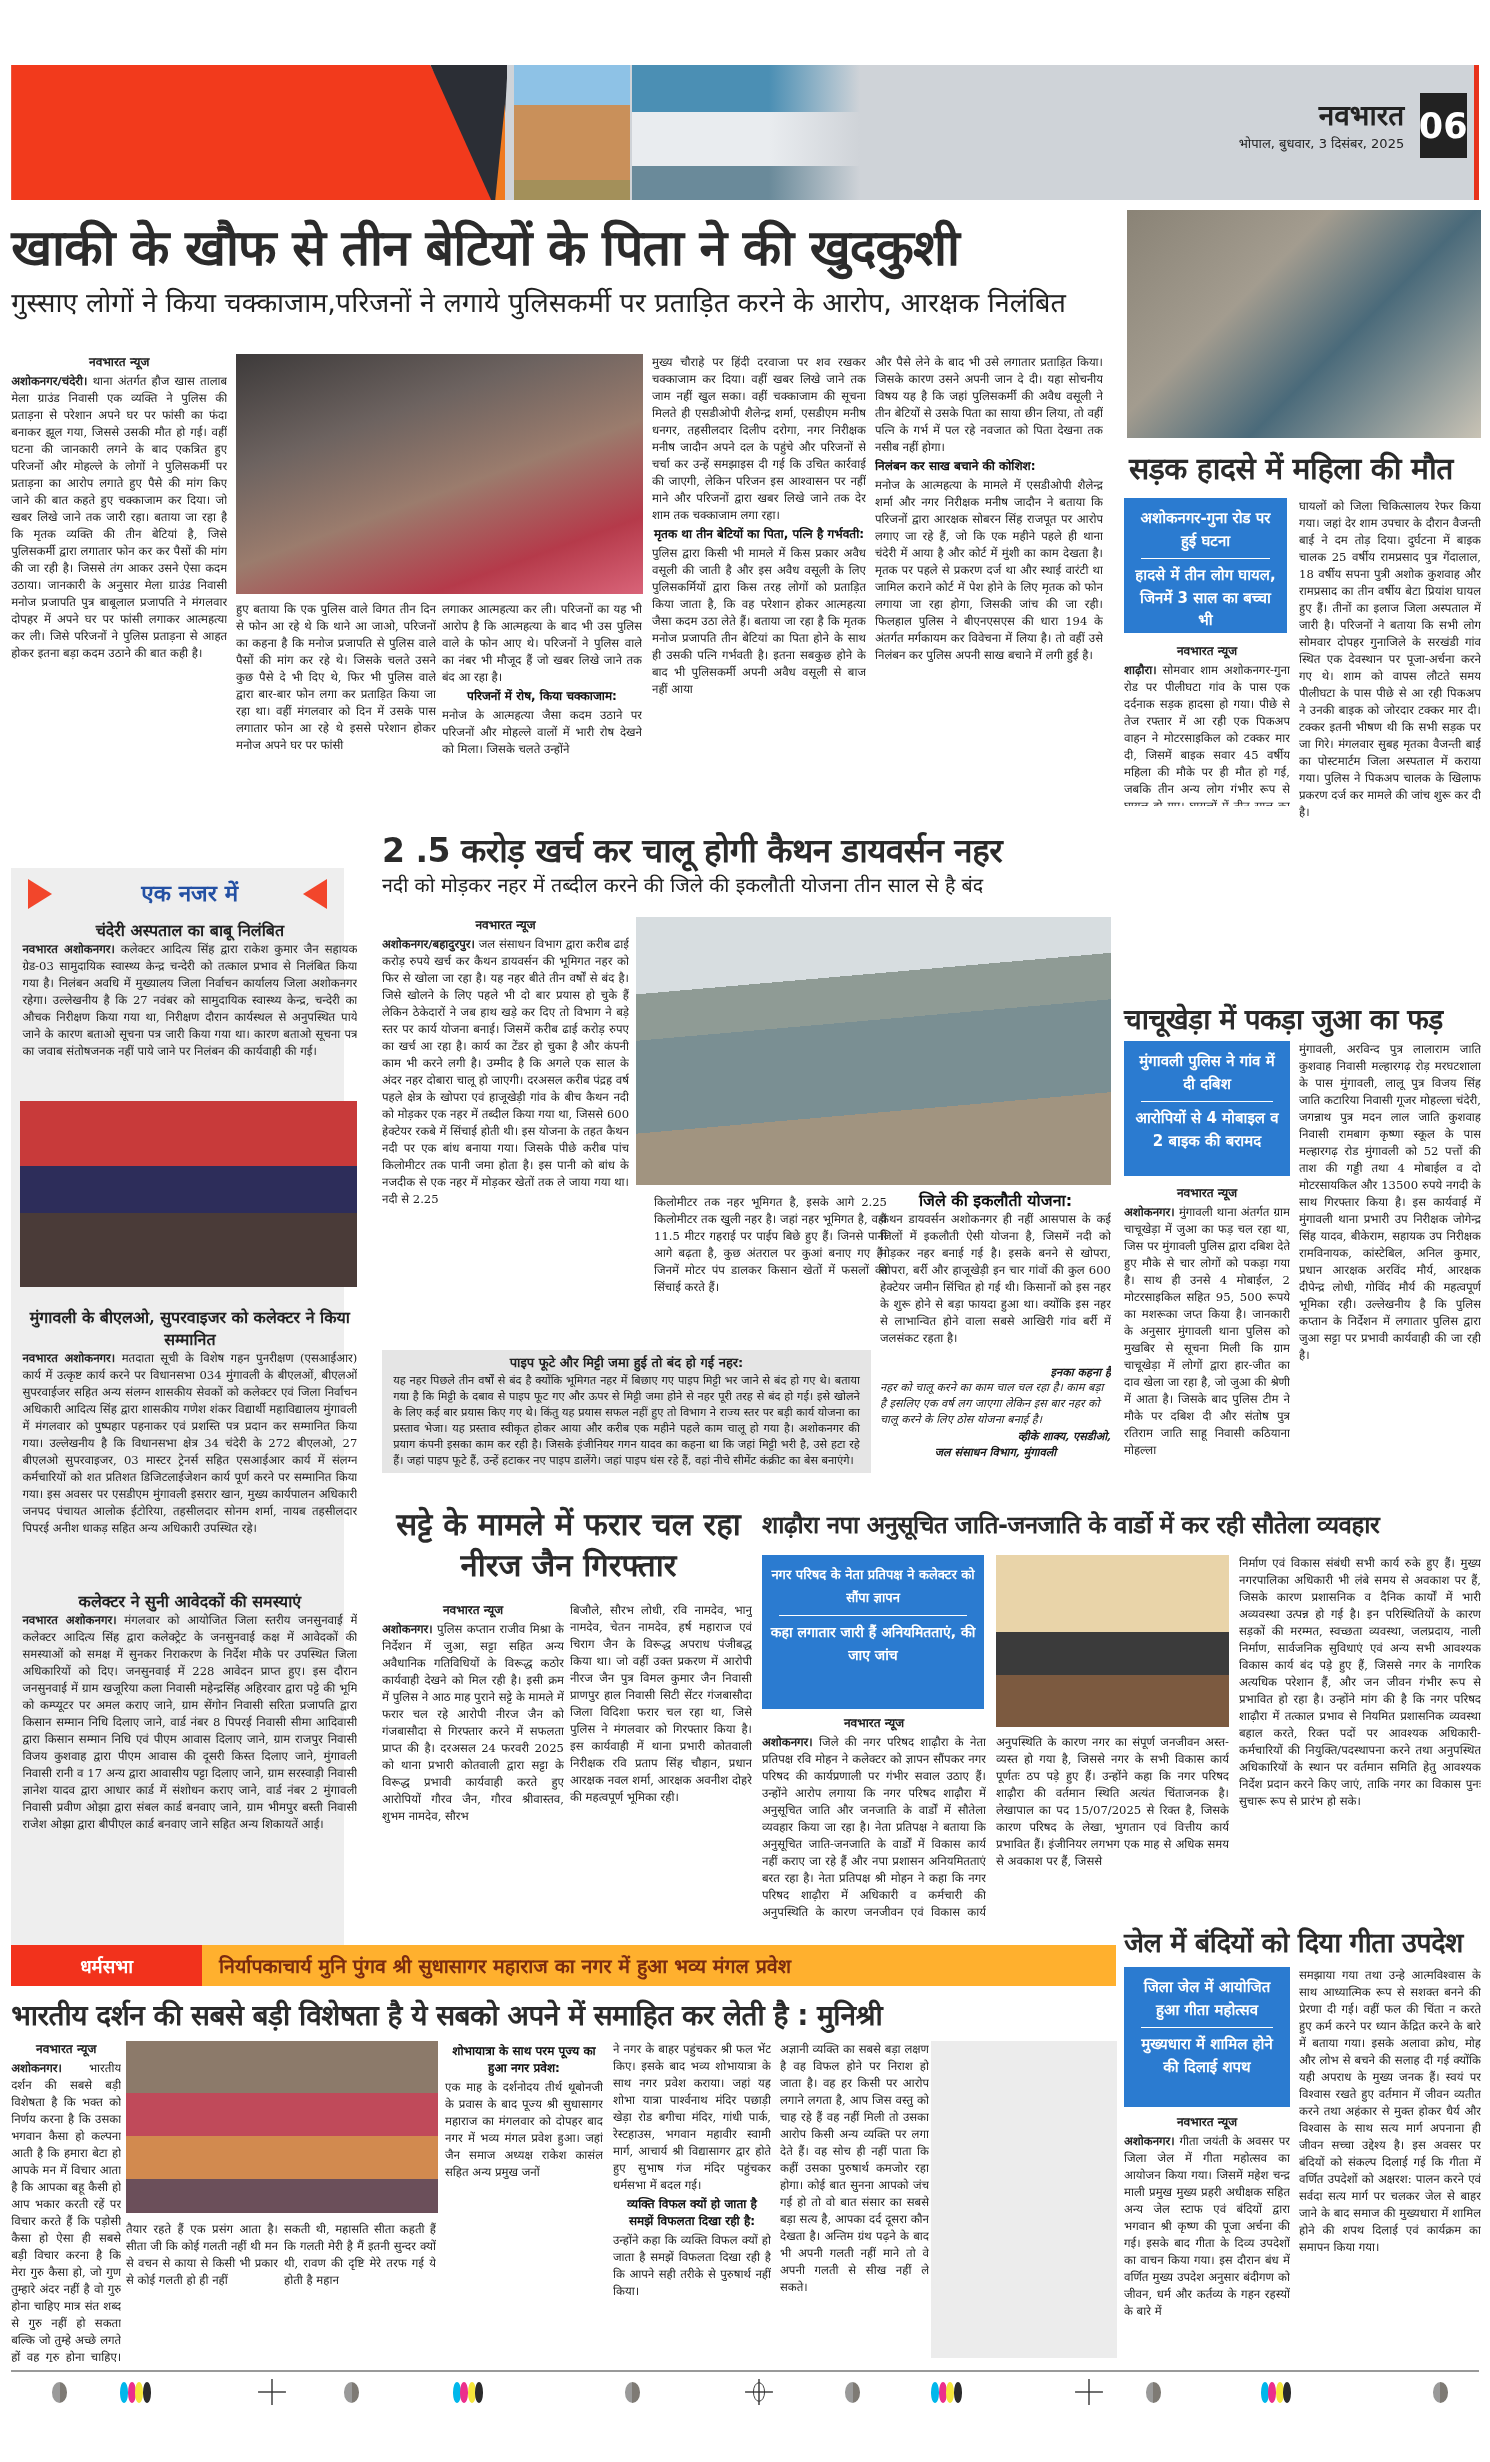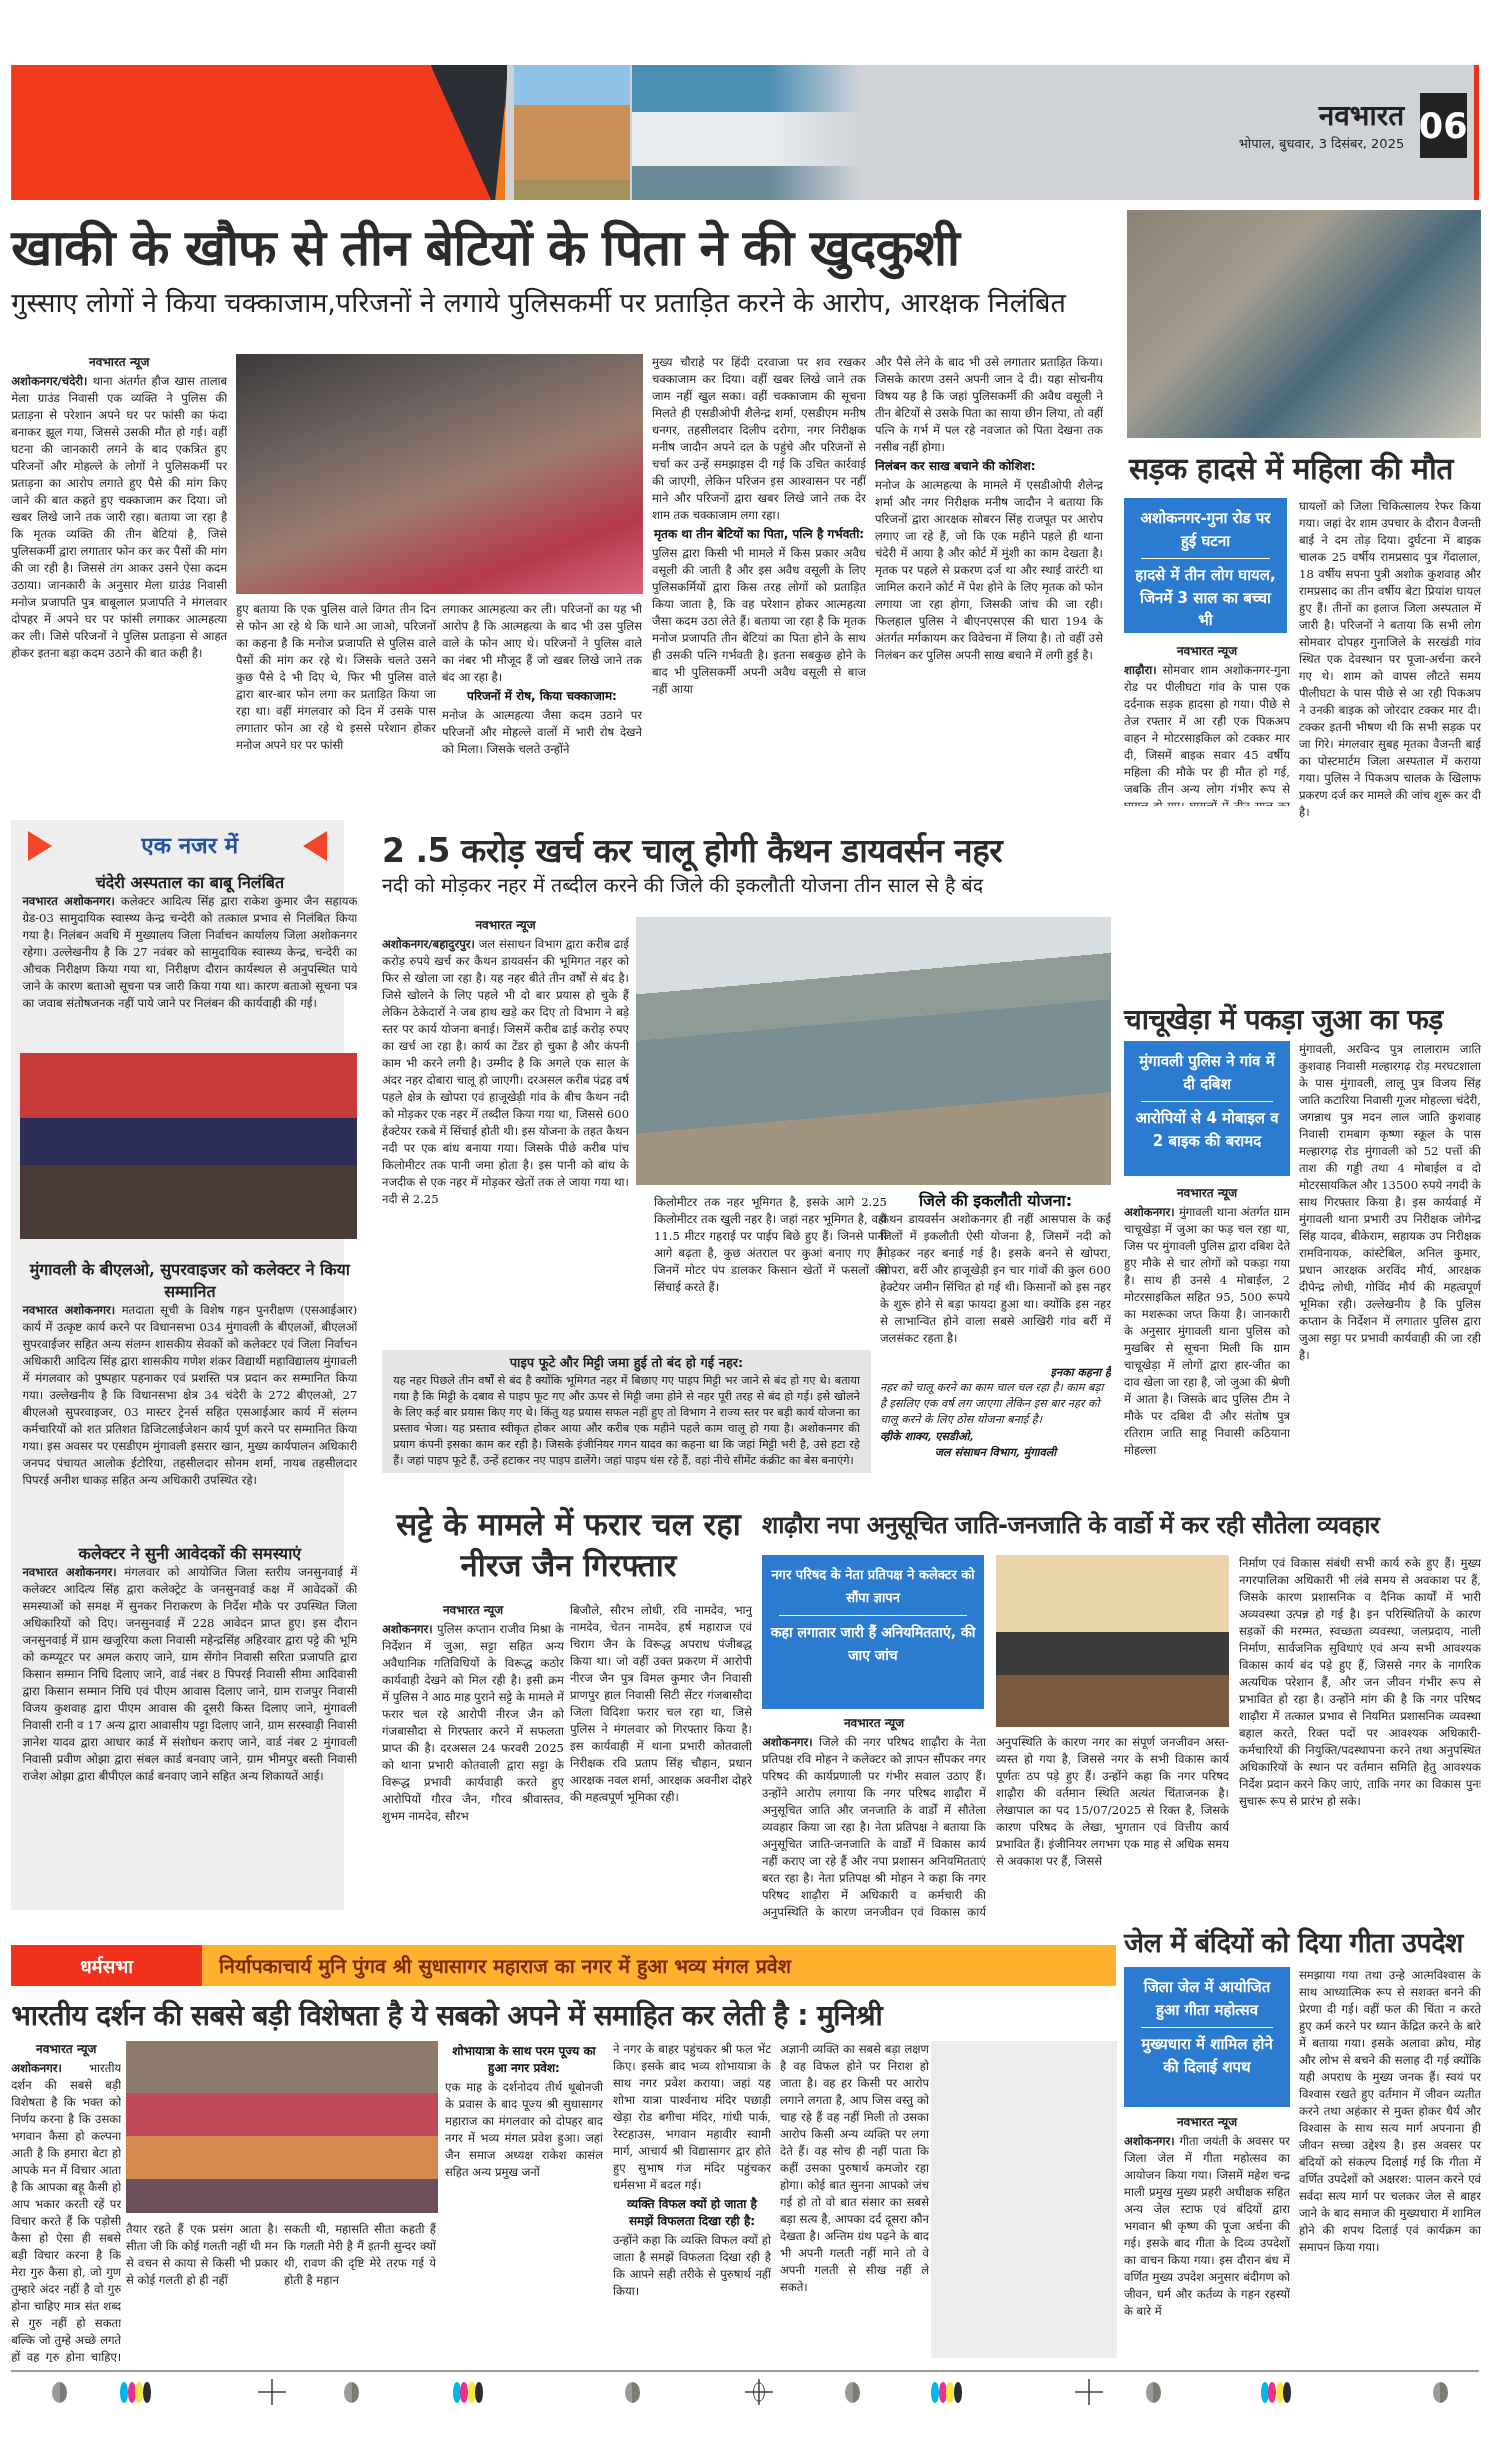--- a/index.html
+++ b/index.html
@@ -29,21 +29,21 @@
   #lead-photo-main { left: 236px; top: 354px; width: 407px; height: 240px; background: linear-gradient(160deg, #3d3a3a 0%, #6d6360 30%, #9b7c6d 55%, #b53a4a 80%, #d96479 100%); }
   .box-subhead { font-family: "DejaVu Sans", sans-serif; font-weight: bold; font-size: 12px; text-align: center; margin: 1.9px 0; color: #111; }
 
   
   .right-headline { font-size: 30px; font-weight: bold; color: #2b2b2b; white-space: nowrap; letter-spacing: -0.5px; }
   .blue-box { background: #2b7bd0; color: #fff; text-align: center; font-weight: bold; padding: 9.3px 7.5px; }
   .blue-box .line { font-size: 15px; line-height: 22.4px; }
   .blue-box hr { border: 0; border-top: 1.9px solid #fff; margin: 5.6px 9.3px; }
 
   
-  #ek-nazar { left: 11.2px; top: 820px; width: 333px; height: 1090px; background: #eeeeee; }
+  #ek-nazar { left: 11.2px; top: 868px; width: 333px; height: 1090px; background: #eeeeee; }
   #ek-nazar-title { left: 0; top: 9.3px; width: 357px; text-align: center; font-size: 22.4px; font-weight: bold; color: #2350a3; }
   .tri-left { left: 17px; top: 11.2px; width: 0; height: 0; border-top: 15px solid transparent; border-bottom: 15px solid transparent; border-left: 24px solid #f2462b; }
   .tri-right { right: 17px; top: 11.2px; width: 0; height: 0; border-top: 15px solid transparent; border-bottom: 15px solid transparent; border-right: 24px solid #f2462b; }
   .nazar-head { font-family: "DejaVu Serif", serif; font-size: 16px; font-weight: bold; text-align: center; color: #222; }
   .nazar-photo { background: linear-gradient(180deg, #c83a3a 0 35%, #2d2d5a 35% 60%, #4a3b38 60% 100%); }
 
   
   #canal-headline { left: 382px; top: 827px; width: 726px; font-size: 33px; font-weight: bold; color: #2b2b2b; white-space: nowrap; letter-spacing: -0.5px; }
   #canal-subhead { left: 382px; top: 871px; width: 726px; font-size: 19.6px; color: #222; white-space: nowrap; }
   #canal-photo { left: 636px; top: 917px; width: 475px; height: 268px; background: linear-gradient(175deg, #d7dde0 0 25%, #8f9b95 25% 40%, #7a8f93 40% 70%, #a19480 70% 100%); }
@@ -157,21 +157,21 @@
   <div class="box-subhead" style="font-size:16px;">जिले की इकलौती योजना:</div>
   <span>कैथन डायवर्सन अशोकनगर ही नहीं आसपास के कई जिलों में इकलौती ऐसी योजना है, जिसमें नदी को मोड़कर नहर बनाई गई है। इसके बनने से खोपरा, सोपरा, बर्री और हाजूखेड़ी इन चार गांवों की कुल 600 हेक्टेयर जमीन सिंचित हो गई थी। किसानों को इस नहर के शुरू होने से बड़ा फायदा हुआ था। क्योंकि इस नहर से लाभान्वित होने वाला सबसे आखिरी गांव बर्री में जलसंकट रहता है।</span>
 </div>
 <div id="canal-infobox" class="abs">
   <div id="canal-infobox-head">पाइप फूटे और मिट्टी जमा हुई तो बंद हो गई नहर:</div>
   <div id="canal-infobox-body">यह नहर पिछले तीन वर्षों से बंद है क्योंकि भूमिगत नहर में बिछाए गए पाइप मिट्टी भर जाने से बंद हो गए थे। बताया गया है कि मिट्टी के दबाव से पाइप फूट गए और ऊपर से मिट्टी जमा होने से नहर पूरी तरह से बंद हो गई। इसे खोलने के लिए कई बार प्रयास किए गए थे। किंतु यह प्रयास सफल नहीं हुए तो विभाग ने राज्य स्तर पर बड़ी कार्य योजना का प्रस्ताव भेजा। यह प्रस्ताव स्वीकृत होकर आया और करीब एक महीने पहले काम चालू हो गया है। अशोकनगर की प्रयाग कंपनी इसका काम कर रही है। जिसके इंजीनियर गगन यादव का कहना था कि जहां मिट्टी भरी है, उसे हटा रहे हैं। जहां पाइप फूटे हैं, उन्हें हटाकर नए पाइप डालेंगे। जहां पाइप धंस रहे हैं, वहां नीचे सीमेंट कंक्रीट का बेस बनाएंगे।</div>
 </div>
 <div class="col" style="left:880px; top:1364px; width:231px; height:121px; font-family:'DejaVu Serif',serif; font-style:italic; font-size:11.2px; line-height:16px;">
   <div style="text-align:right; font-weight:bold;">इनका कहना है</div>
   <div>नहर को चालू करने का काम चाल चल रहा है। काम बड़ा है इसलिए एक वर्ष लग जाएगा लेकिन इस बार नहर को चालू करने के लिए ठोस योजना बनाई है।</div>
-  <div style="font-weight:bold;">व्हीके शाक्य, एसडीओ,</div>
+  <div style="text-align:right; font-weight:bold;">व्हीके शाक्य, एसडीओ,</div>
   <div style="text-align:center; font-weight:bold;">जल संसाधन विभाग, मुंगावली</div>
 </div>
 
 <div class="abs right-headline" style="left:1124px; top:999px; font-size:28px;">चाचूखेड़ा में पकड़ा जुआ का फड़</div>
 <div class="abs blue-box" style="left:1124px; top:1041px; width:166px; height:135px;">
   <div class="line">मुंगावली पुलिस ने गांव में दी दबिश</div>
   <hr>
   <div class="line">आरोपियों से 4 मोबाइल व 2 बाइक की बरामद</div>
 </div>
 <div class="col body-text" style="left:1124px; top:1185px; width:166px; height:312px;">

